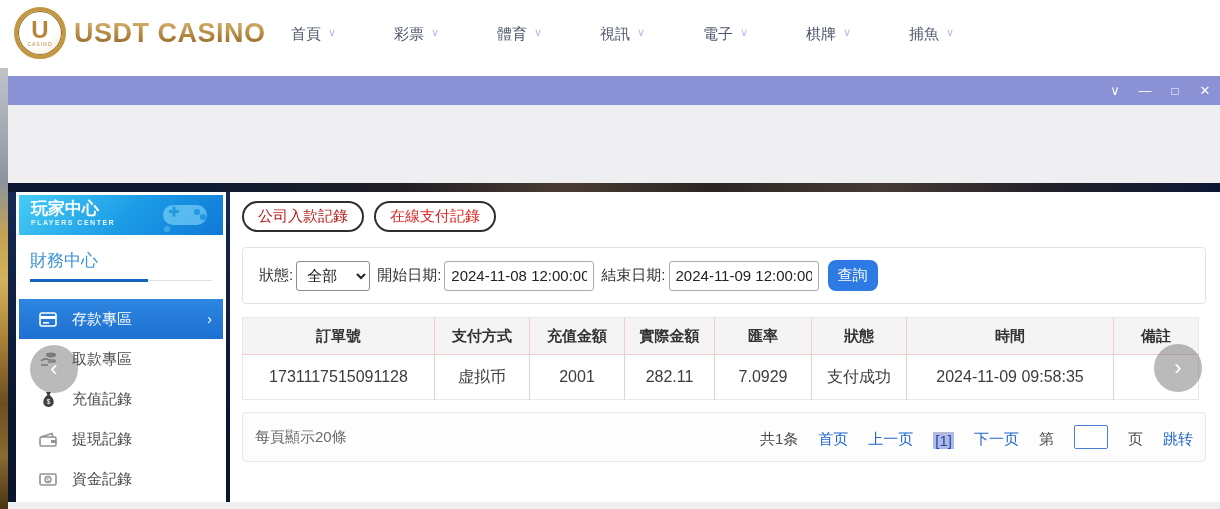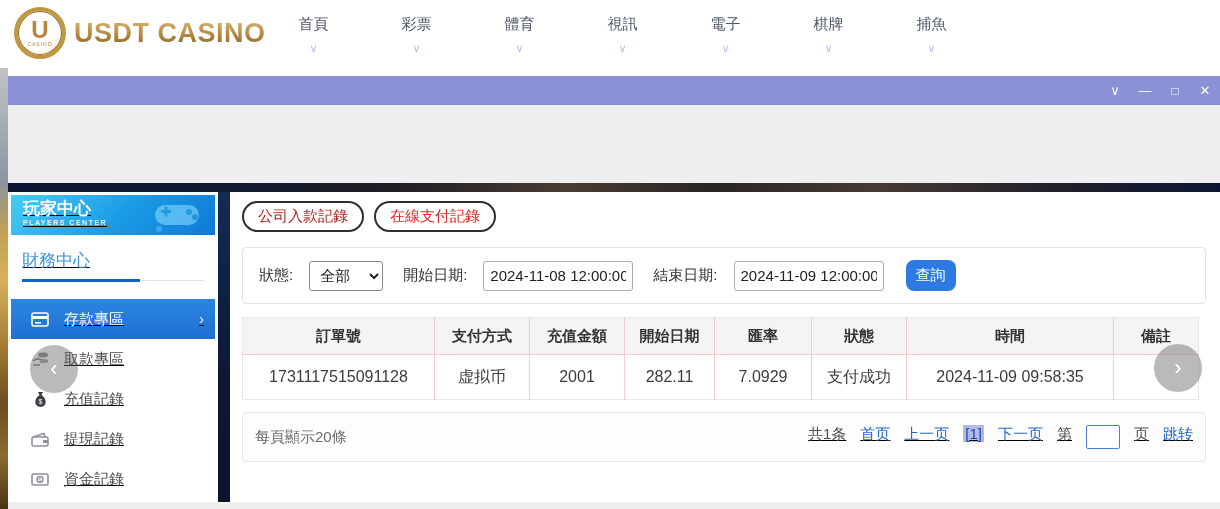--- a/index.html
+++ b/index.html
@@ -23,22 +23,22 @@
   }
   .logo-u { font-size:24px; font-weight:800; color:#b8863b; line-height:22px; }
   .logo-sub { font-size:5px; color:#b8863b; letter-spacing:1px; }
   .logo-text {
     font-size:27px; font-weight:800; letter-spacing:.5px;
     background:linear-gradient(180deg,#dcbb7a 0%, #b68b42 50%, #8a6023 100%);
     -webkit-background-clip:text; background-clip:text;
     -webkit-text-fill-color:transparent; color:#a8854a;
   }
   .nav { position:absolute; left:262px; top:0; height:68px; display:flex; align-items:center; }
-  .nav-item { width:103px; display:flex; align-items:center; justify-content:center; gap:7px;
-    font-size:15px; color:#4f586b; cursor:pointer;flex-direction:column; }
+  .nav-item { width:103px; display:flex; align-items:flex-start; justify-content:center; gap:7px;
+    font-size:15px; color:#4f586b; cursor:pointer; }
   .nav-caret { color:#b3bce8; font-size:11px; line-height:1; padding-top:2px; }
 
   
   .bg-strip { position:absolute; left:0; top:68px; width:8px; height:441px;
     background:linear-gradient(180deg,#c0c3c9 0%,#9aa0a9 20%,#8d939d 26%,#c5a250 38%,#d6b25c 48%,#a97f35 62%,#6d4d1f 76%,#8a6a30 88%,#4a3414 100%); }
 
   
   .window { position:absolute; left:8px; top:76px; width:1212px; height:433px; background:#efeff1; }
   .titlebar { position:absolute; left:0; top:0; width:100%; height:29px; background:#8a91d5;
     display:flex; align-items:center; justify-content:flex-end; gap:0; }
@@ -46,21 +46,21 @@
     color:#ffffff; font-size:13px; cursor:pointer; }
   .tb-btn.max { font-size:12px; }
 
   .dark-band { position:absolute; left:0; top:107px; width:100%; height:9px;
     background:linear-gradient(90deg,#0d1733 0%,#101a30 18%,#201d24 32%,#4a3c33 46%,#2a2523 58%,#473a35 72%,#22202a 86%,#0d1733 100%); }
 
   .content { position:absolute; left:0; top:116px; width:1212px; height:310px;
     background:linear-gradient(180deg,#152a55 0%,#0b1630 70%,#0a142b 100%); }
 
   
-  .sidebar { position:absolute; left:0; top:0; width:210px; height:310px; background:#ffffff;text-decoration:underline; }
+  .sidebar { position:absolute; left:8px; top:0; width:210px; height:310px; background:#ffffff; }
   .side-head { position:relative; margin:3px 3px 0 3px; height:40px; overflow:hidden;
     background:linear-gradient(135deg,#45cdf4 0%,#1b9ae6 55%,#0f79d6 100%);
     padding:4px 0 0 12px; }
   .side-title { color:#ffffff; font-size:17px; font-weight:bold; line-height:20px; }
   .side-sub { color:#eaf7ff; font-size:7px; letter-spacing:1.5px; font-weight:bold; }
   .gamepad { position:absolute; right:10px; top:4px; opacity:.55; }
   .side-section { margin:14px 14px 0 14px; padding-bottom:8px; font-size:17px; color:#3a93d6;
     border-bottom:1px solid #e0e0e0; position:relative; }
   .side-section::after { content:""; position:absolute; left:0; bottom:-2px; width:118px; height:3px; background:#1565c0; }
   .menu { margin-top:18px; }
@@ -72,41 +72,41 @@
   .mi-arrow { margin-left:auto; color:#ffffff; font-size:14px; }
 
   
   .main { position:absolute; left:222px; top:0; width:990px; height:310px; background:#ffffff; }
   .tabs { display:flex; gap:10px; padding:9px 0 0 12px; }
   .tab-pill { border:2px solid #2e2e2e; border-radius:16px; padding:4px 14px; font-size:15px;
     color:#b91c1c; background:#ffffff; cursor:pointer; }
   .tab-pill.active { color:#e02622; }
 
   .filter-box { margin:15px 14px 0 12px; border:1px solid #e3e3e3; border-radius:4px;
-    padding:12px 12px; display:flex; align-items:center; gap:16px; }
+    padding:12px 12px; display:flex; align-items:center; gap:3px; }
   .f-label { font-size:15px; color:#333; margin-left:4px; }
   .f-select { width:74px; height:30px; border:1px solid #8a8a8a; border-radius:3px; font-size:15px;
     color:#222; padding:0 2px 0 6px; background:#fff; font-family:"Liberation Sans",sans-serif; }
   .f-input { width:150px; height:30px; border:1px solid #ababab; border-radius:3px; font-size:15px;
     color:#222; padding:0 6px; font-family:"Liberation Sans",sans-serif; }
   .f-btn { width:50px; height:31px; margin-left:6px; background:#2d7ae4; border:none; border-radius:8px;
     color:#ffffff; font-size:15px; cursor:pointer; font-family:"Liberation Sans",sans-serif; }
 
   .data-table { margin:13px 14px 0 12px; width:956px; border-collapse:collapse; table-layout:fixed;
     border:1px solid #e8e8e8; }
   .data-table th { background:#f4f4f5; height:37px; font-size:15px; color:#333; font-weight:bold;
     border-right:1px solid #f1cdcd; border-bottom:1px solid #f1cdcd; }
   .data-table th:last-child, .data-table td:last-child { border-right:none; }
   .data-table td { height:45px; text-align:center; font-size:16px; color:#3c3c3c;
     border-right:1px solid #f1cdcd; background:#ffffff; }
 
   .pager-box { margin:12px 14px 0 12px; border:1px solid #e7e7e7; border-radius:4px; height:50px;
     display:flex; align-items:center; justify-content:space-between; padding:0 12px; background:#fdfdfd; }
   .pager-left { font-size:15px; color:#6b6b6b; }
-  .pager-right { display:flex; align-items:flex-start; gap:14px; font-size:15px;text-decoration:underline; }
+  .pager-right { display:flex; align-items:flex-end; gap:20px; font-size:15px; }
   .pg-text { color:#4e4e4e; }
   .pg-link { color:#1f66cc; cursor:pointer; text-decoration:none; }
   .pg-current { color:#1a49c4; background:#b4badd; padding:0 2px; cursor:default; }
   .pg-input { width:34px; height:24px; border:1px solid #4a7fd8; border-radius:2px; }
 
   
   .car-arrow { position:absolute; width:48px; height:48px; border-radius:50%;
     background:rgba(90,90,90,0.42); color:#ffffff; display:flex; align-items:center; justify-content:center;
     font-size:22px; cursor:pointer; user-select:none; }
   .car-prev { left:22px; top:153px; }
@@ -267,21 +267,21 @@
           <col style="width:97px">
             <col style="width:95px">
             <col style="width:207px">
             <col style="width:85px">
         </colgroup>
         <thead>
           <tr>
             <th>訂單號</th>
             <th>支付方式</th>
             <th>充值金額</th>
-            <th>開始日期</th>
+            <th>實際金額</th>
             <th>匯率</th>
             <th>狀態</th>
             <th>時間</th>
             <th>備註</th>
           </tr>
         </thead>
         <tbody>
           <tr>
             <td>1731117515091128</td>
             <td>虚拟币</td>

